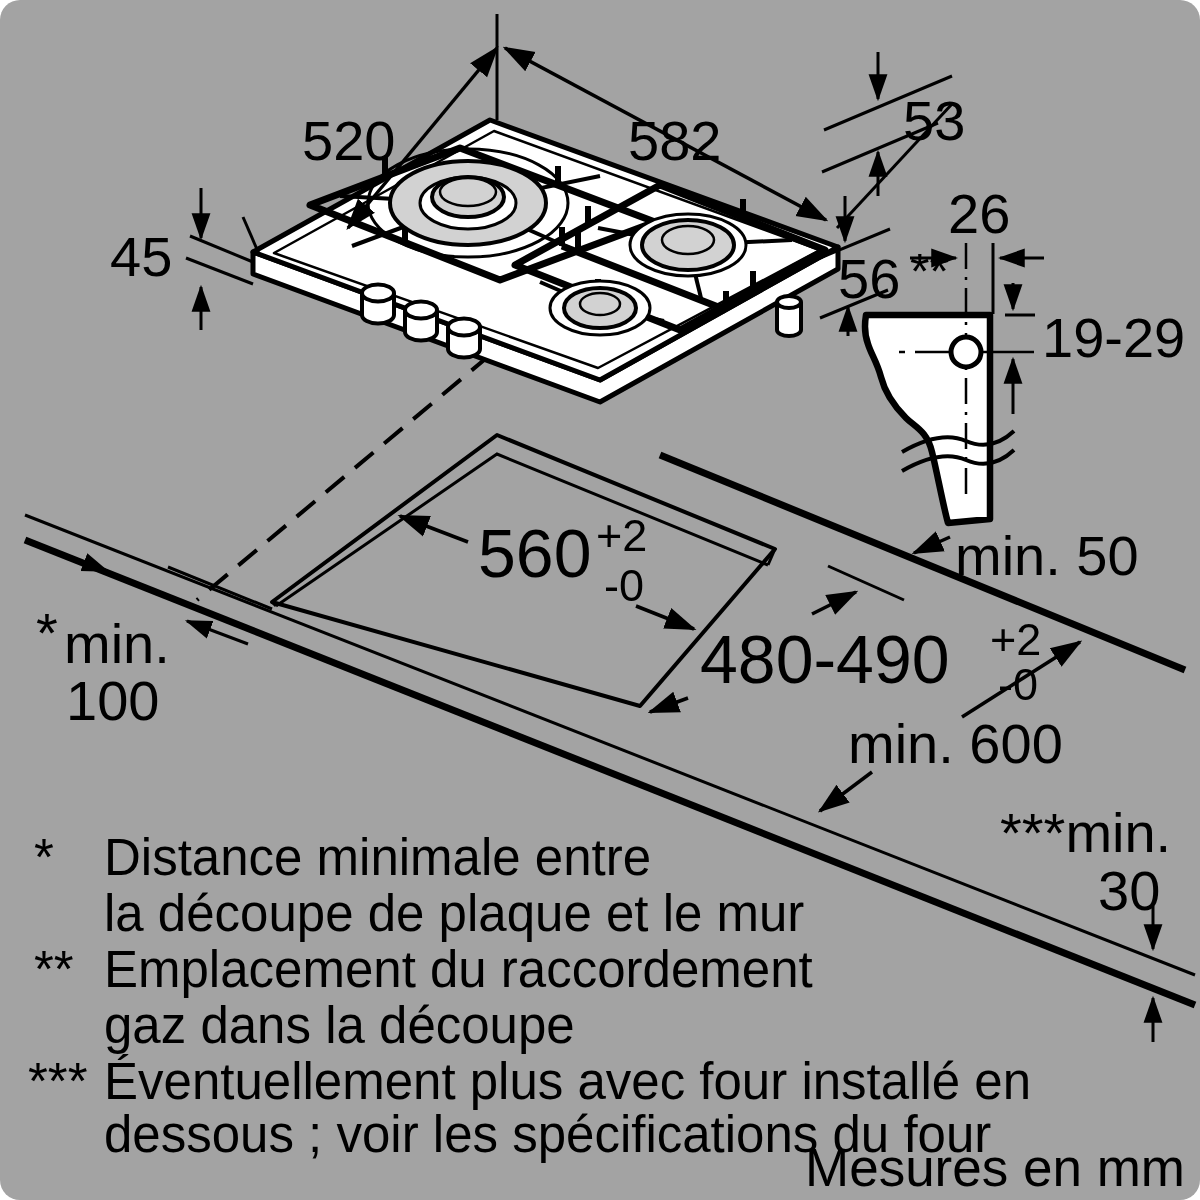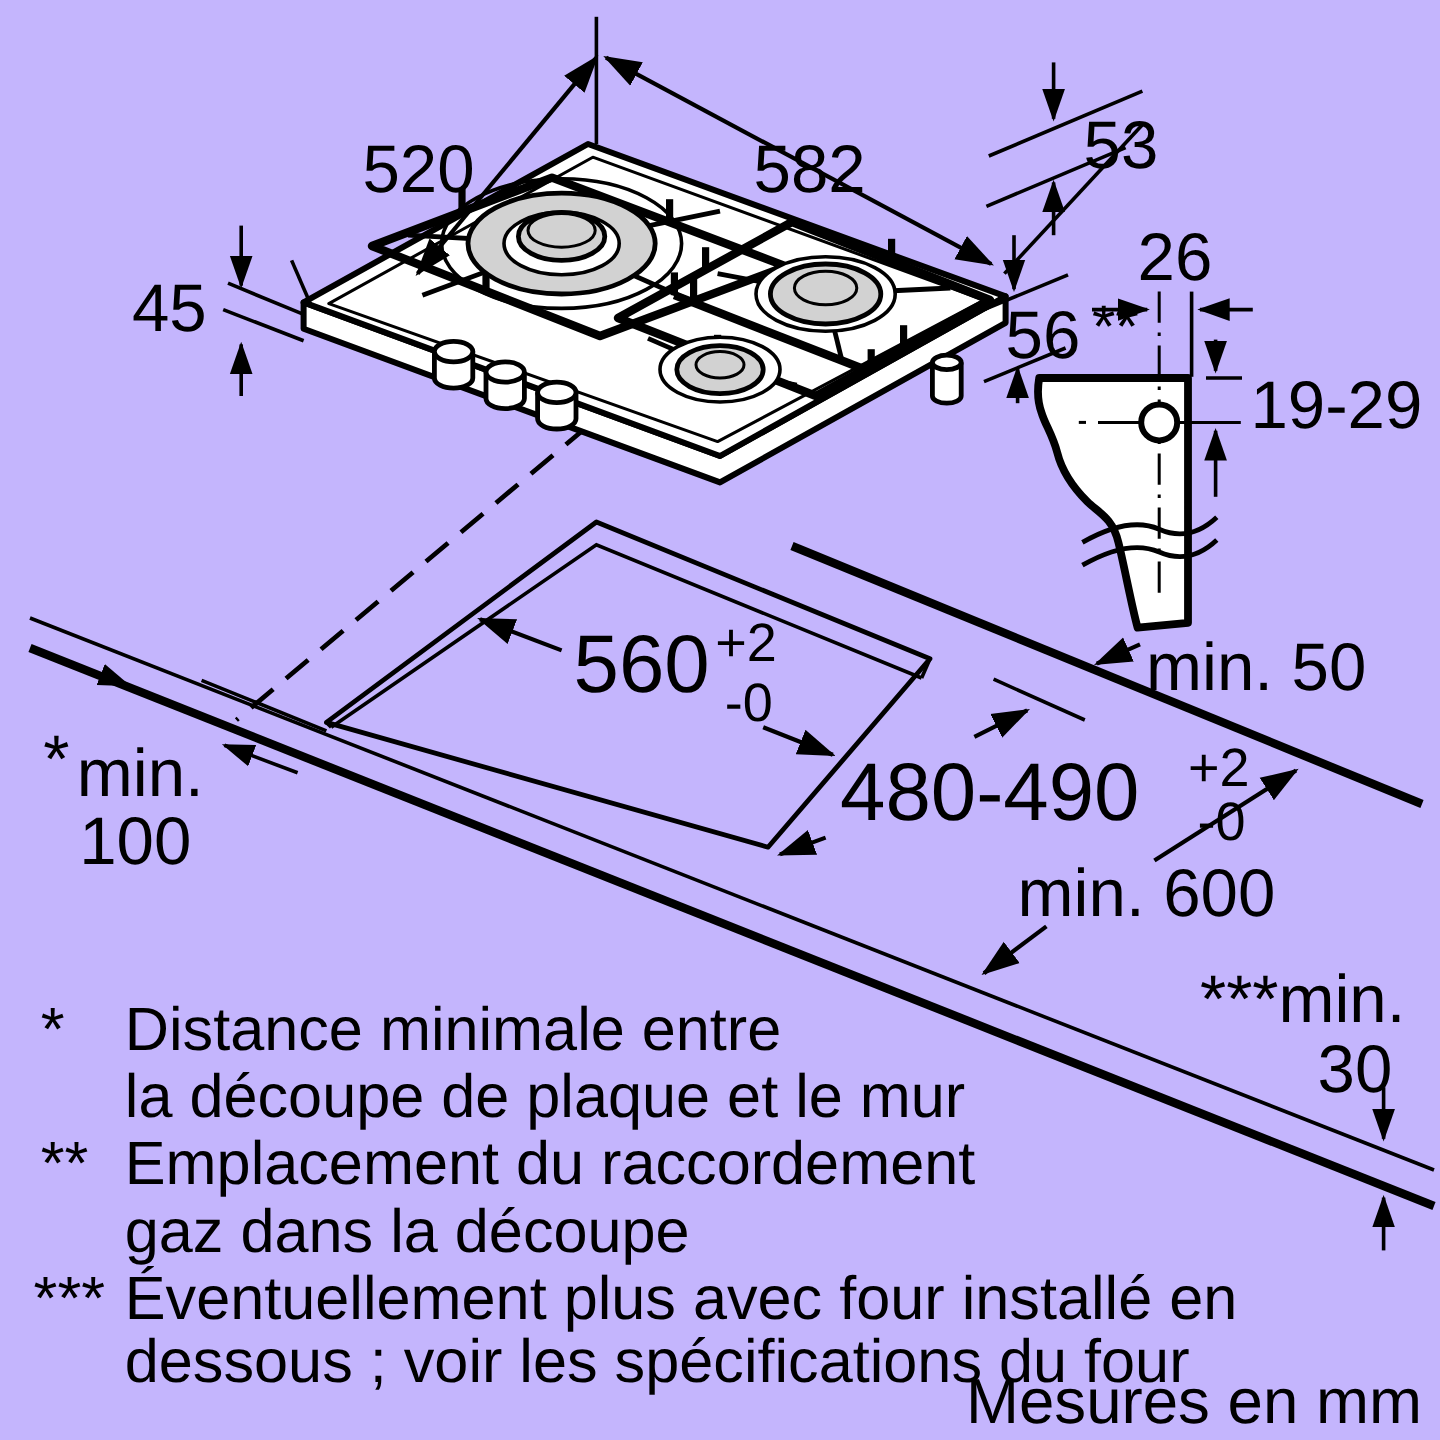--- a/index.html
+++ b/index.html
@@ -1,16 +1,16 @@
 <!DOCTYPE html>
 <html><head>
 <meta charset="utf-8">
 <style>
   html,body{margin:0;padding:0;background:#fff;}
-  .page{width:1200px;height:1200px;position:relative;background:#c4b5fd;overflow:hidden;}
+  .page{width:1200px;height:1200px;position:relative;background:#a3a3a3;overflow:hidden;border-radius:20px;}
   svg{display:block;}
   text{font-family:"Liberation Sans","DejaVu Sans",sans-serif;fill:#000;}
   .dim{font-size:56px;}
   .big{font-size:68px;}
   .tol{font-size:45px;}
   .note{font-size:51px;}
   .footer{font-size:53px;}
   .stars{font-size:50px;}
 </style>
 </head>

